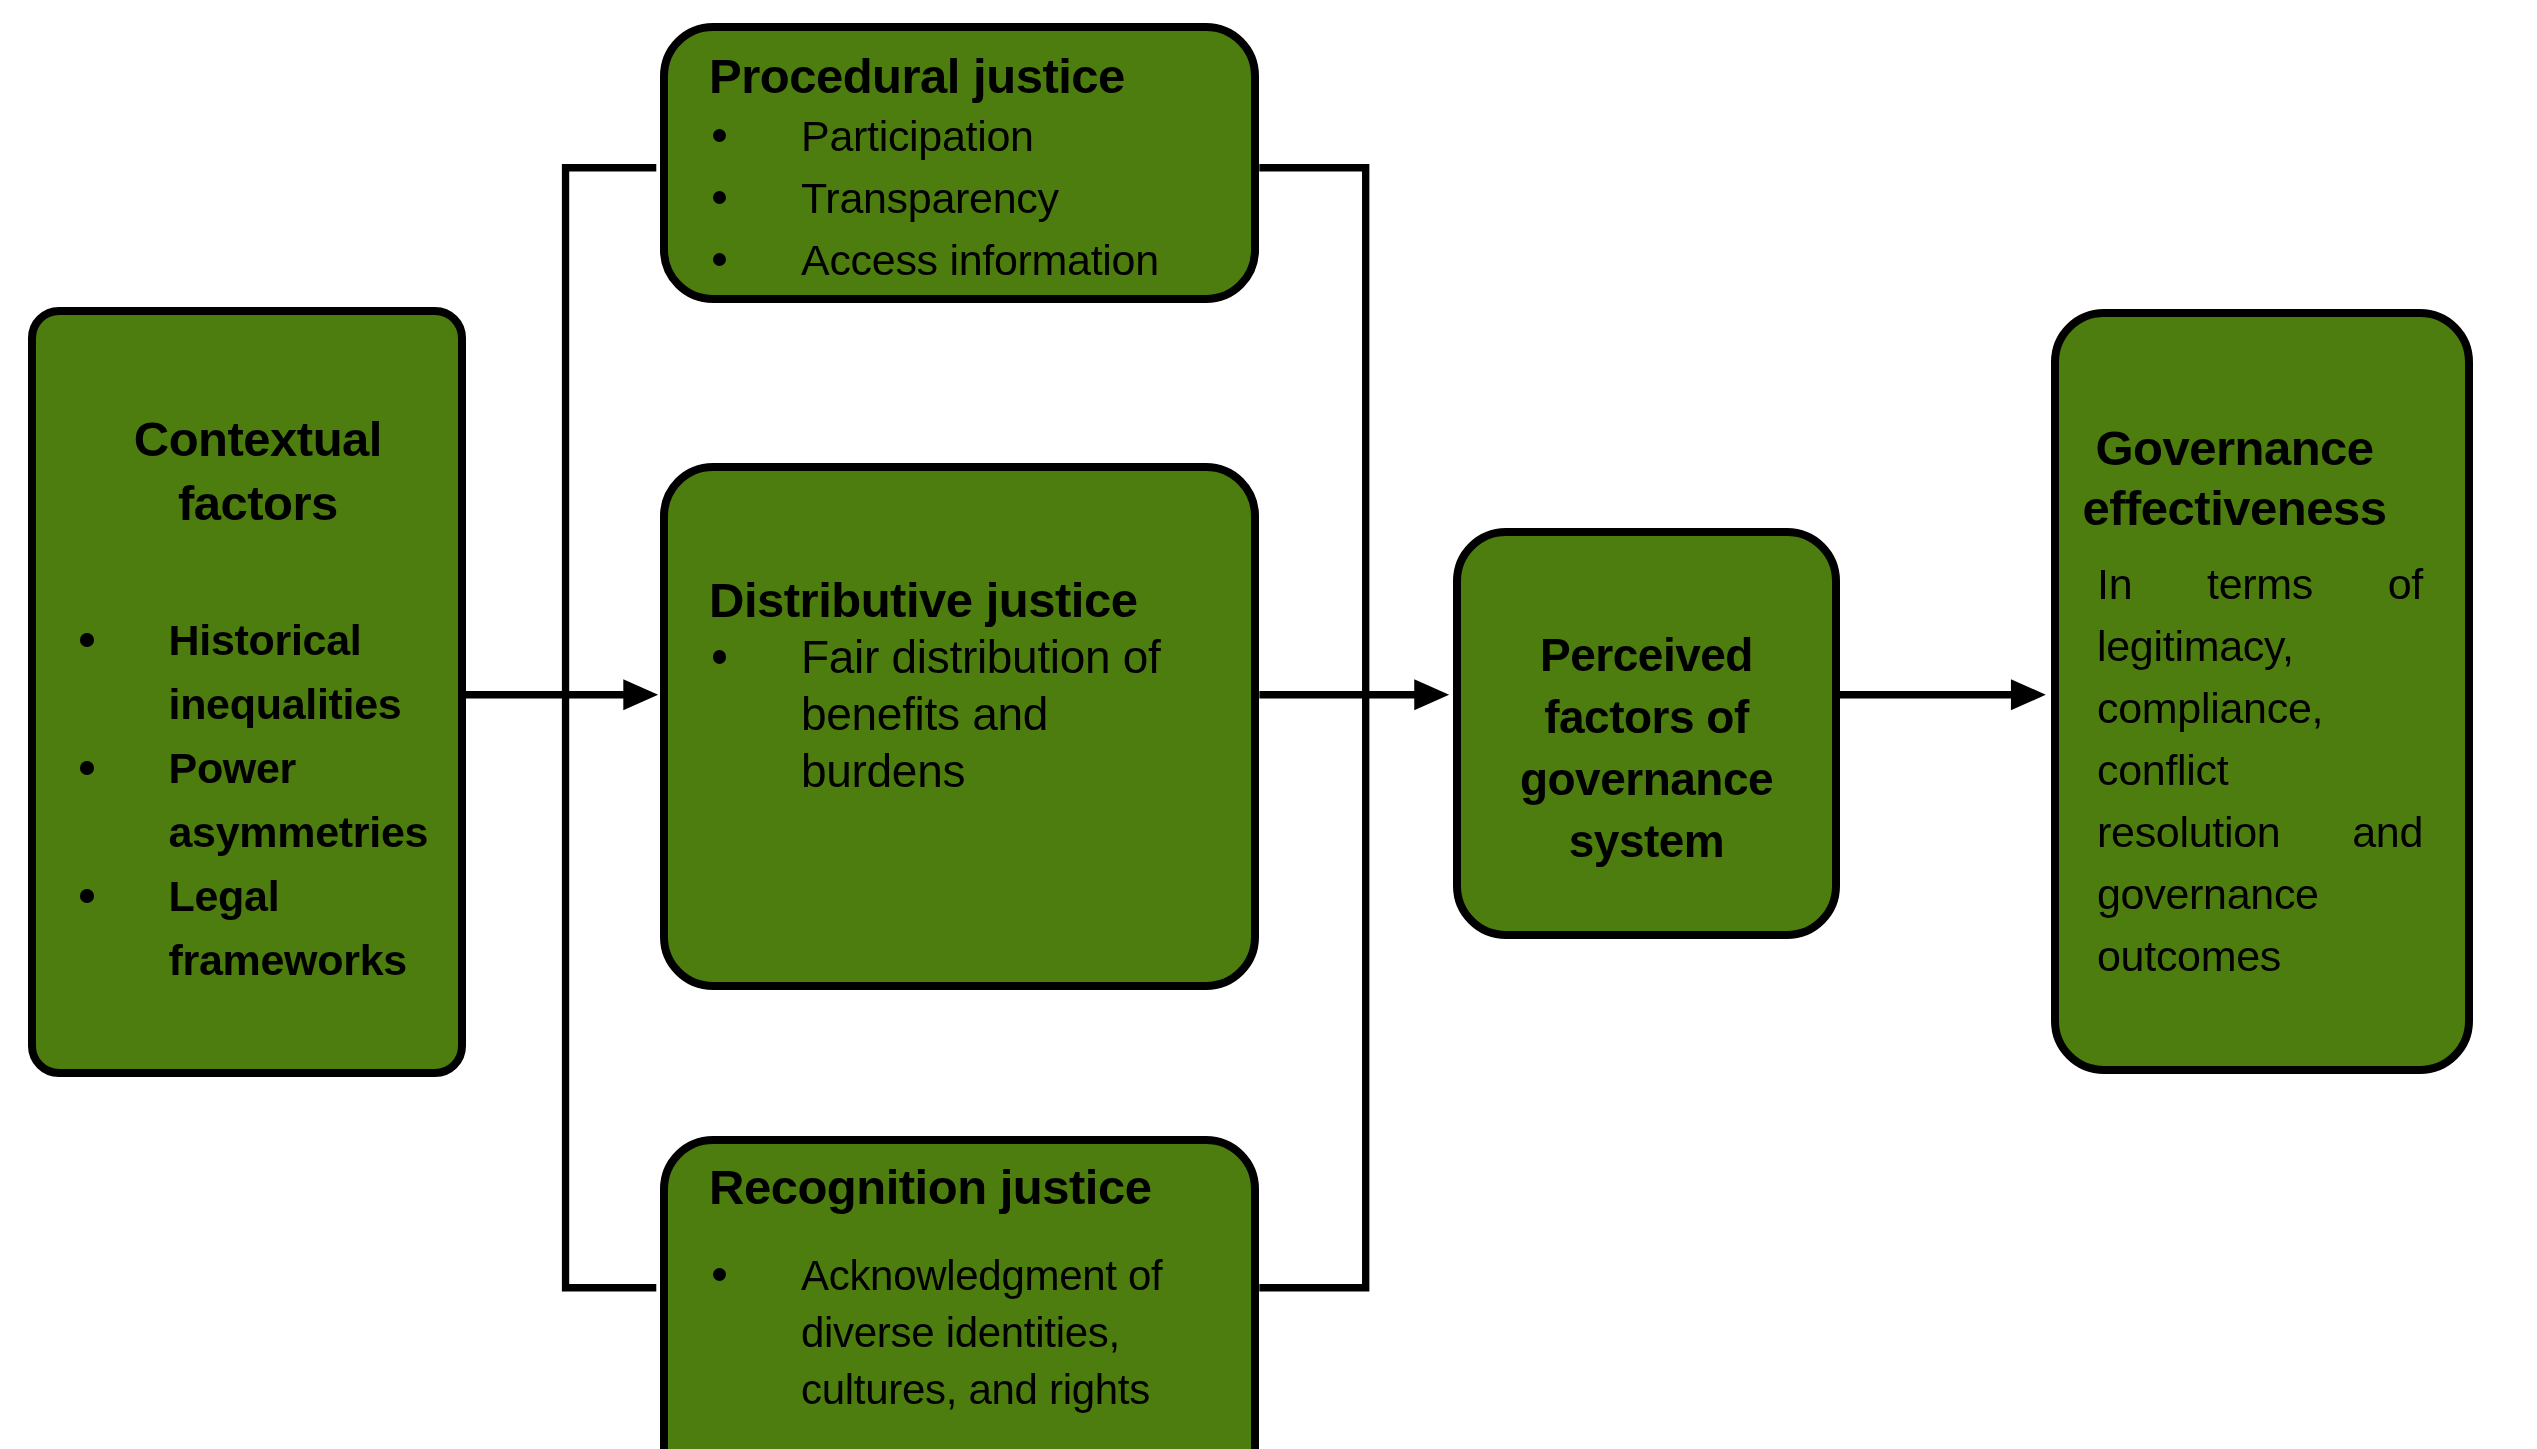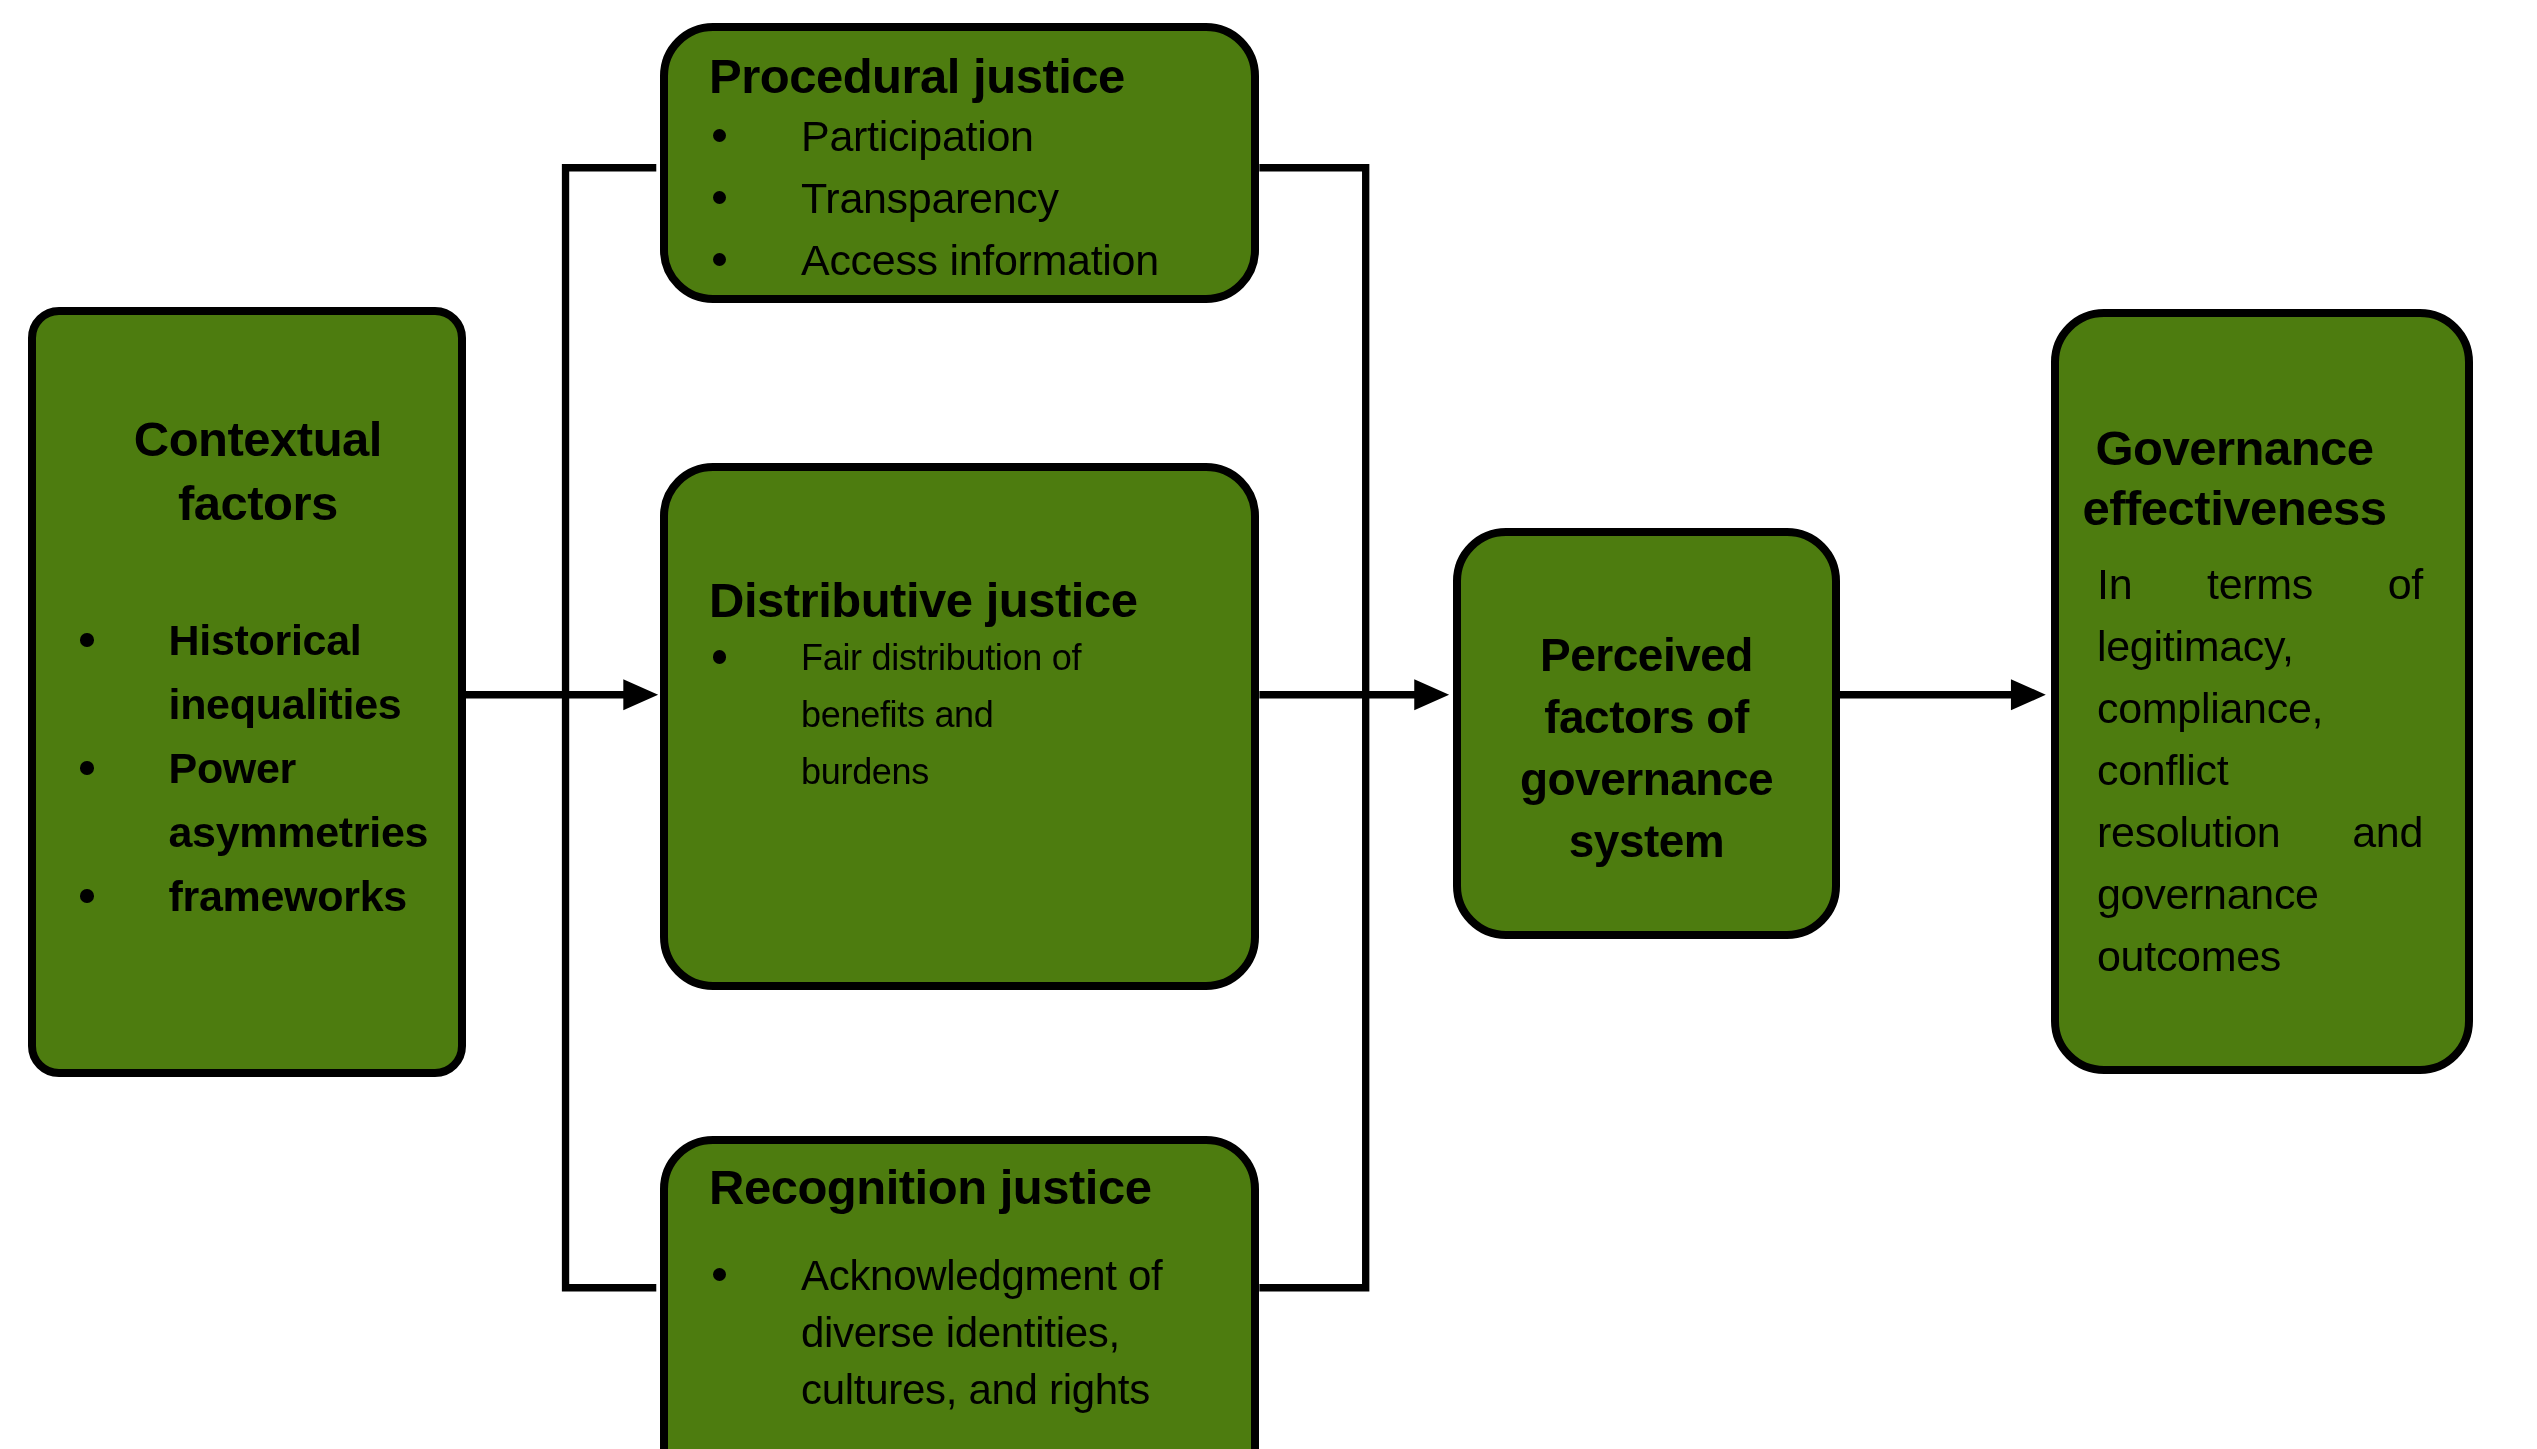--- a/index.html
+++ b/index.html
@@ -33,21 +33,21 @@
 
   
   .n-procedural{left:660px;top:23px;width:599px;height:280px;padding:16.5px 18.3px 0 41px;}
   .n-procedural .title{line-height:57px;padding-right:119px;}
   .n-procedural .bline{line-height:62px;}
   .n-procedural .dot{top:24px;}
 
   
   .n-distributive{left:660px;top:463px;width:599px;height:527px;padding:101px 18.3px 0 41px;}
   .n-distributive .title{line-height:57px;padding-right:119px;}
-  .n-distributive .bullets{font-size:36px;}
+  .n-distributive .bullets{font-size:46px;}
   .n-distributive .bline{line-height:57px;}
   .n-distributive .dot{top:21px;}
 
   
   .n-recognition{left:660px;top:1136px;width:599px;height:366px;padding:14.7px 18.3px 0 41px;}
   .n-recognition .title{line-height:57px;padding-right:119px;}
   .n-recognition .bullets{margin-top:31px;font-size:42px;}
   .n-recognition .bline{line-height:57px;}
   .n-recognition .dot{top:21px;}
 
@@ -98,20 +98,21 @@
         <div class="bline">Historical</div>
         <div class="bline">inequalities</div>
       </div>
       <div class="bullet">
         <span class="dot"></span>
         <div class="bline">Power</div>
         <div class="bline">asymmetries</div>
       </div>
       <div class="bullet">
         <span class="dot"></span>
+        <div class="bline">Legal</div>
         <div class="bline">frameworks</div>
       </div>
     </div>
   </div>
 
   <div class="node n-procedural">
     <div class="title">Procedural justice</div>
     <div class="bullets">
       <div class="bullet">
         <span class="dot"></span>

